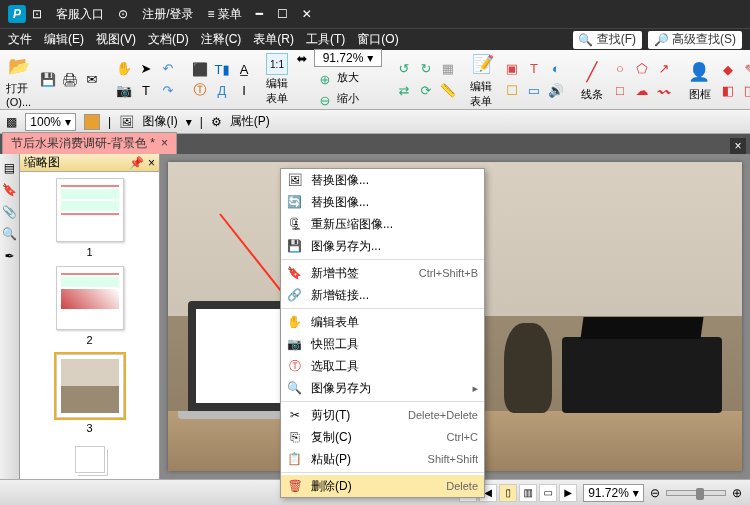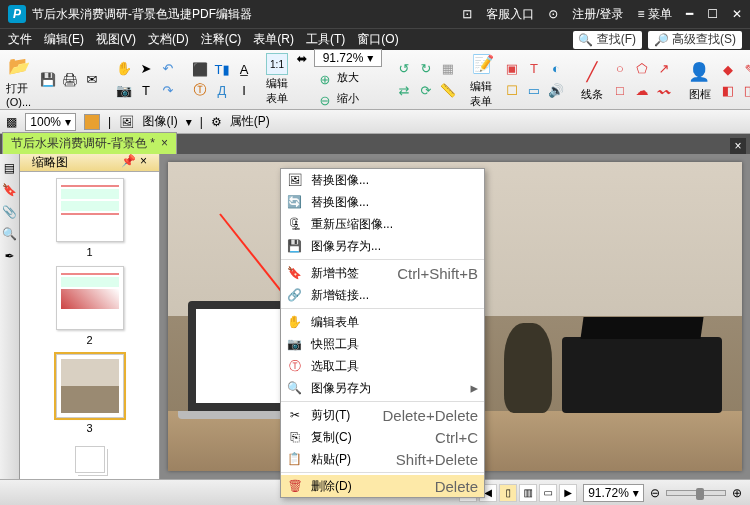--- a/index.html
+++ b/index.html
@@ -18,28 +18,28 @@
 .bigbtn{width:38px;height:58px;display:flex;flex-direction:column;align-items:center;justify-content:center;gap:1px;cursor:pointer}
 .bigbtn .ic{width:28px;height:28px;display:flex;align-items:center;justify-content:center;font-size:18px}
 .bigbtn .lbl{font-size:11px}
 .sep{width:1px;height:48px;background:#ccc;margin:0 2px}
 .smallgrid{display:grid;grid-template-columns:repeat(3,20px);gap:2px}
 .smallgrid div,.smallrow div{width:20px;height:20px;display:flex;align-items:center;justify-content:center;cursor:pointer;font-size:13px}
 .smallrow{display:flex;gap:2px}
 .subbar{height:24px;background:linear-gradient(#f5f5f5,#e0e0e0);border-bottom:1px solid #aaa;display:flex;align-items:center;padding:0 6px;gap:8px}
 .subbar .zsel{background:#fff;border:1px solid #999;padding:1px 4px;display:flex;align-items:center;gap:4px}
 .tabs{height:20px;background:#555;display:flex;align-items:flex-end;padding:0 2px}
-.tab{background:#bef264;border:1px solid #999;border-bottom:none;padding:2px 8px;font-size:11px;color:#333}
+.tab{background:#fca5a5;border:1px solid #999;border-bottom:none;padding:2px 8px;font-size:11px;color:#333}
 .tab .x{margin-left:6px;cursor:pointer}
 .tb-right{margin-left:auto;width:16px;height:16px;background:#333;color:#fff;display:flex;align-items:center;justify-content:center;margin-right:2px;cursor:pointer}
 .workspace{display:flex;height:325px}
 .sidebar{width:20px;background:linear-gradient(90deg,#f0f0f0,#d8d8d8);border-right:1px solid #999;display:flex;flex-direction:column;align-items:center;gap:6px;padding-top:6px}
 .sidebar div{width:16px;height:16px;cursor:pointer;font-size:12px;display:flex;align-items:center;justify-content:center}
 .thumbpanel{width:140px;background:#fff;border-right:1px solid #999;display:flex;flex-direction:column}
-.thumbhead{height:18px;background:linear-gradient(#f9edc5,#f0d88a);display:flex;padding:0 12px;border-bottom:1px solid #aaa}
+.thumbhead{height:18px;background:linear-gradient(#f9edc5,#f0d88a);display:flex;align-items:center;padding:0 4px;border-bottom:1px solid #aaa}
 .thumbhead .pin{margin-left:auto;cursor:pointer}
 .thumbs{flex:1;overflow:auto;padding:6px;display:flex;flex-direction:column;align-items:center;gap:4px}
 .thumb{width:68px;height:82px;background:#fff;border:1px solid #ccc;box-shadow:1px 1px 2px rgba(0,0,0,.2);position:relative;padding:4px}
 .thumb.sel{outline:2px solid #e8b030}
 .thumb .ln{height:2px;background:#e88;margin:2px 0}
 .thumb .bl{height:10px;background:#dfe;margin:2px 0}
 .thumb .im{height:20px;background:linear-gradient(45deg,#c44,#fff)}
 .tlabel{font-size:11px;margin-bottom:4px}
 .pagestack{width:30px;height:36px;background:#fff;border:1px solid #ccc;box-shadow:2px 2px 0 #fff,3px 3px 0 #ccc;margin-top:4px}
 .canvas{flex:1;background:#888;position:relative;overflow:hidden}
@@ -53,34 +53,33 @@
 .printer::before{content:"";position:absolute;top:-20px;left:20px;width:120px;height:22px;background:#0d0d0d;transform:skewX(-8deg)}
 .desk{position:absolute;left:0;right:0;bottom:0;height:60px;background:linear-gradient(#b89d78,#9c8262)}
 .arrow{position:absolute;left:50px;top:50px;width:220px;height:260px;pointer-events:none}
 .arrow line{stroke:#ff3020;stroke-width:2}
 .arrow polygon{fill:#ff3020}
 .ctxmenu{position:absolute;left:280px;top:168px;width:205px;background:#fff;border:1px solid #999;box-shadow:2px 2px 6px rgba(0,0,0,.3);z-index:100}
 .ctxmenu .mi{height:22px;display:flex;align-items:center;padding:0 6px;gap:8px;cursor:pointer}
 .ctxmenu .mi.hl{background:#fde9a8}
 .ctxmenu .msep{height:1px;background:#ddd;margin:2px 0}
 .ctxmenu .ic{width:16px;height:16px;display:flex;align-items:center;justify-content:center;font-size:12px}
-.ctxmenu .sc{margin-left:auto;color:#666;font-size:15px}
+.ctxmenu .sc{margin-left:auto;color:#666;font-size:11px}
 .statusbar{height:26px;background:linear-gradient(#f0f0f0,#d8d8d8);border-top:1px solid #aaa;display:flex;align-items:center;padding:0 8px;gap:6px}
 .statusbar .spacer{flex:1}
 .nav{display:flex;gap:2px;align-items:center}
 .nav div{width:18px;height:18px;border:1px solid #ccc;background:#fff;display:flex;align-items:center;justify-content:center;cursor:pointer;font-size:10px}
 .nav .sel{background:#fde9a8}
 .zoomsel{border:1px solid #999;background:#fff;padding:1px 4px;display:flex;align-items:center;gap:4px}
 </style>
 </head>
 <body>
 
 <div class="titlebar">
   <div class="logo">P</div>
-  <div class="title">节后水果消费调研-背景色迅捷PDF编辑器</div>
   <div class="tactions">
     <span>⊡</span>
     <span>客服入口</span>
     <span>⊙</span>
     <span>注册/登录</span>
     <span>≡ 菜单</span>
     <span>━</span>
     <span>☐</span>
     <span>✕</span>
   </div>
@@ -351,21 +350,21 @@
       <span class="sc">Delete+Delete</span>
     </div>
   <div class="mi">
       <span class="ic">⎘</span>
       <span>复制(C)</span>
       <span class="sc">Ctrl+C</span>
     </div>
   <div class="mi">
       <span class="ic">📋</span>
       <span>粘贴(P)</span>
-      <span class="sc">Shift+Delete</span>
+      <span class="sc">Shift+Shift</span>
     </div>
   <div class="msep"></div>
   <div class="mi hl">
       <span class="ic" style="color:#c33">🗑</span>
       <span>删除(D)</span>
       <span class="sc">Delete</span>
     </div>
 </div>
 
 <div class="statusbar">

